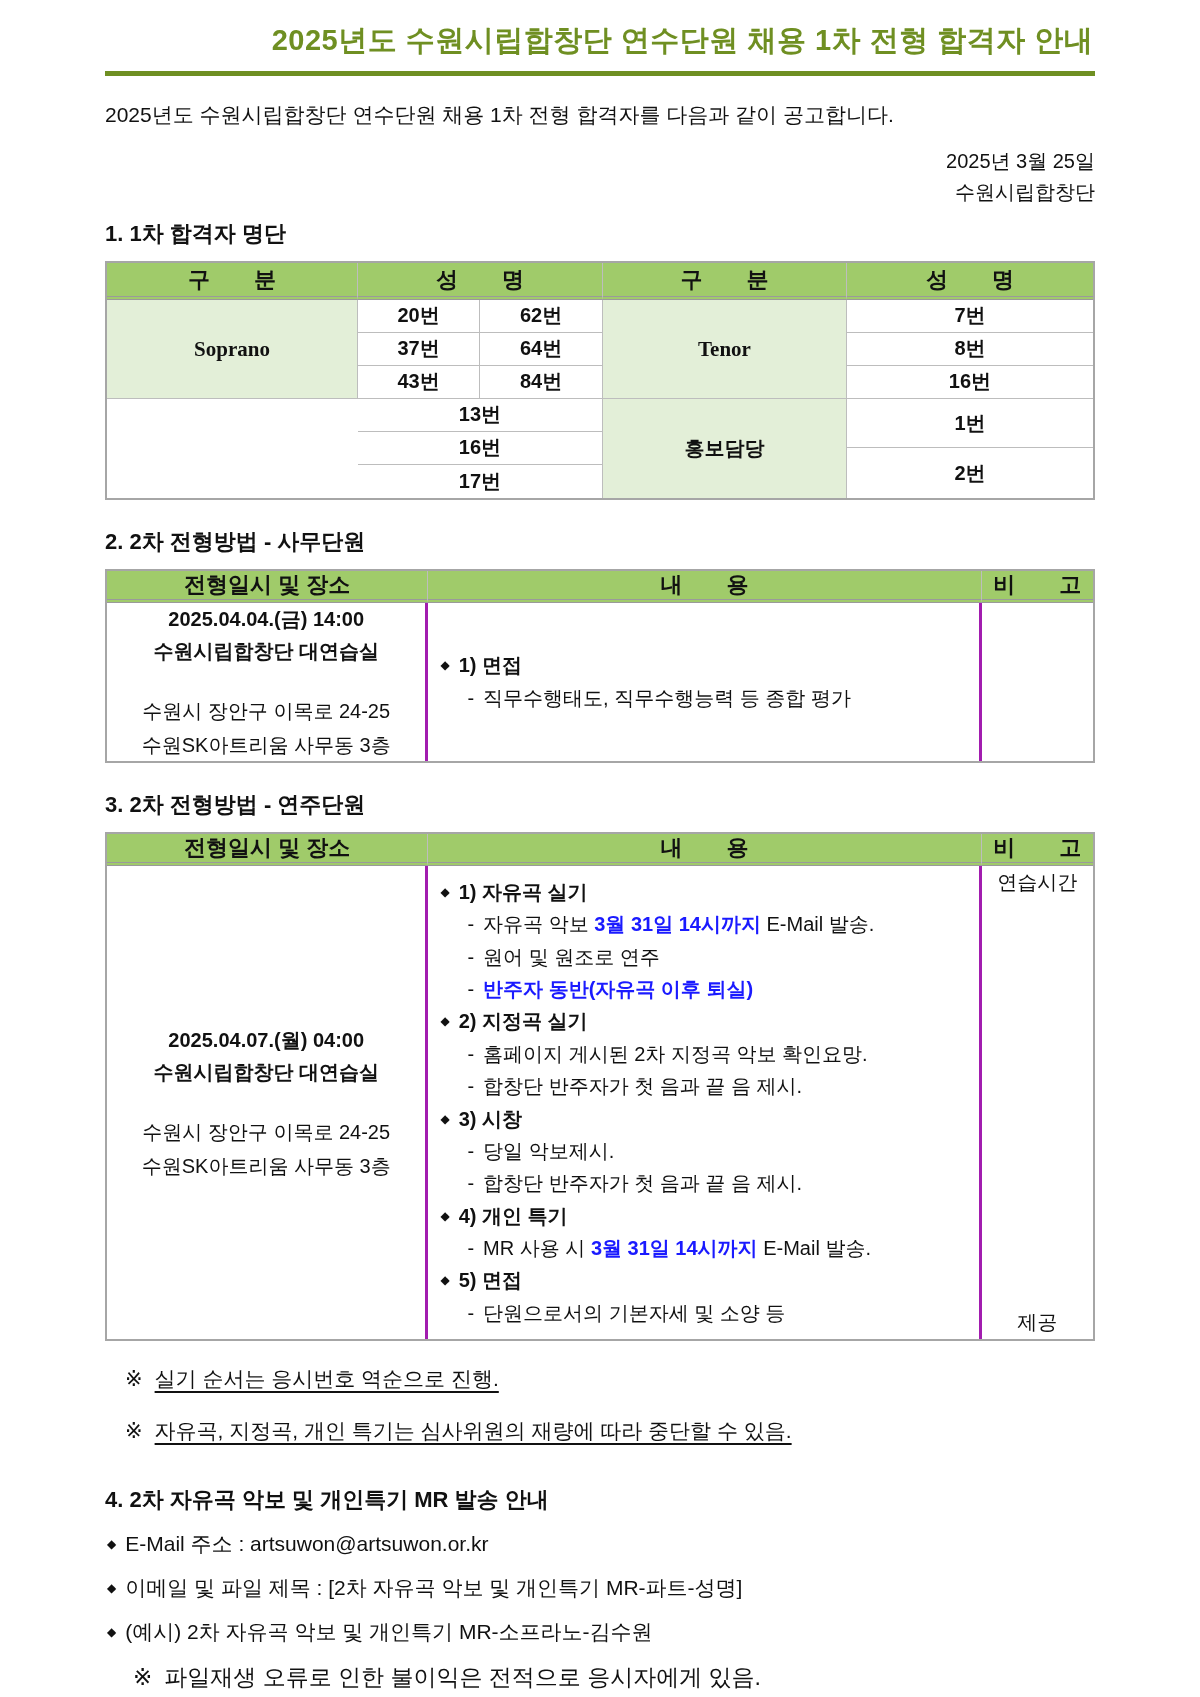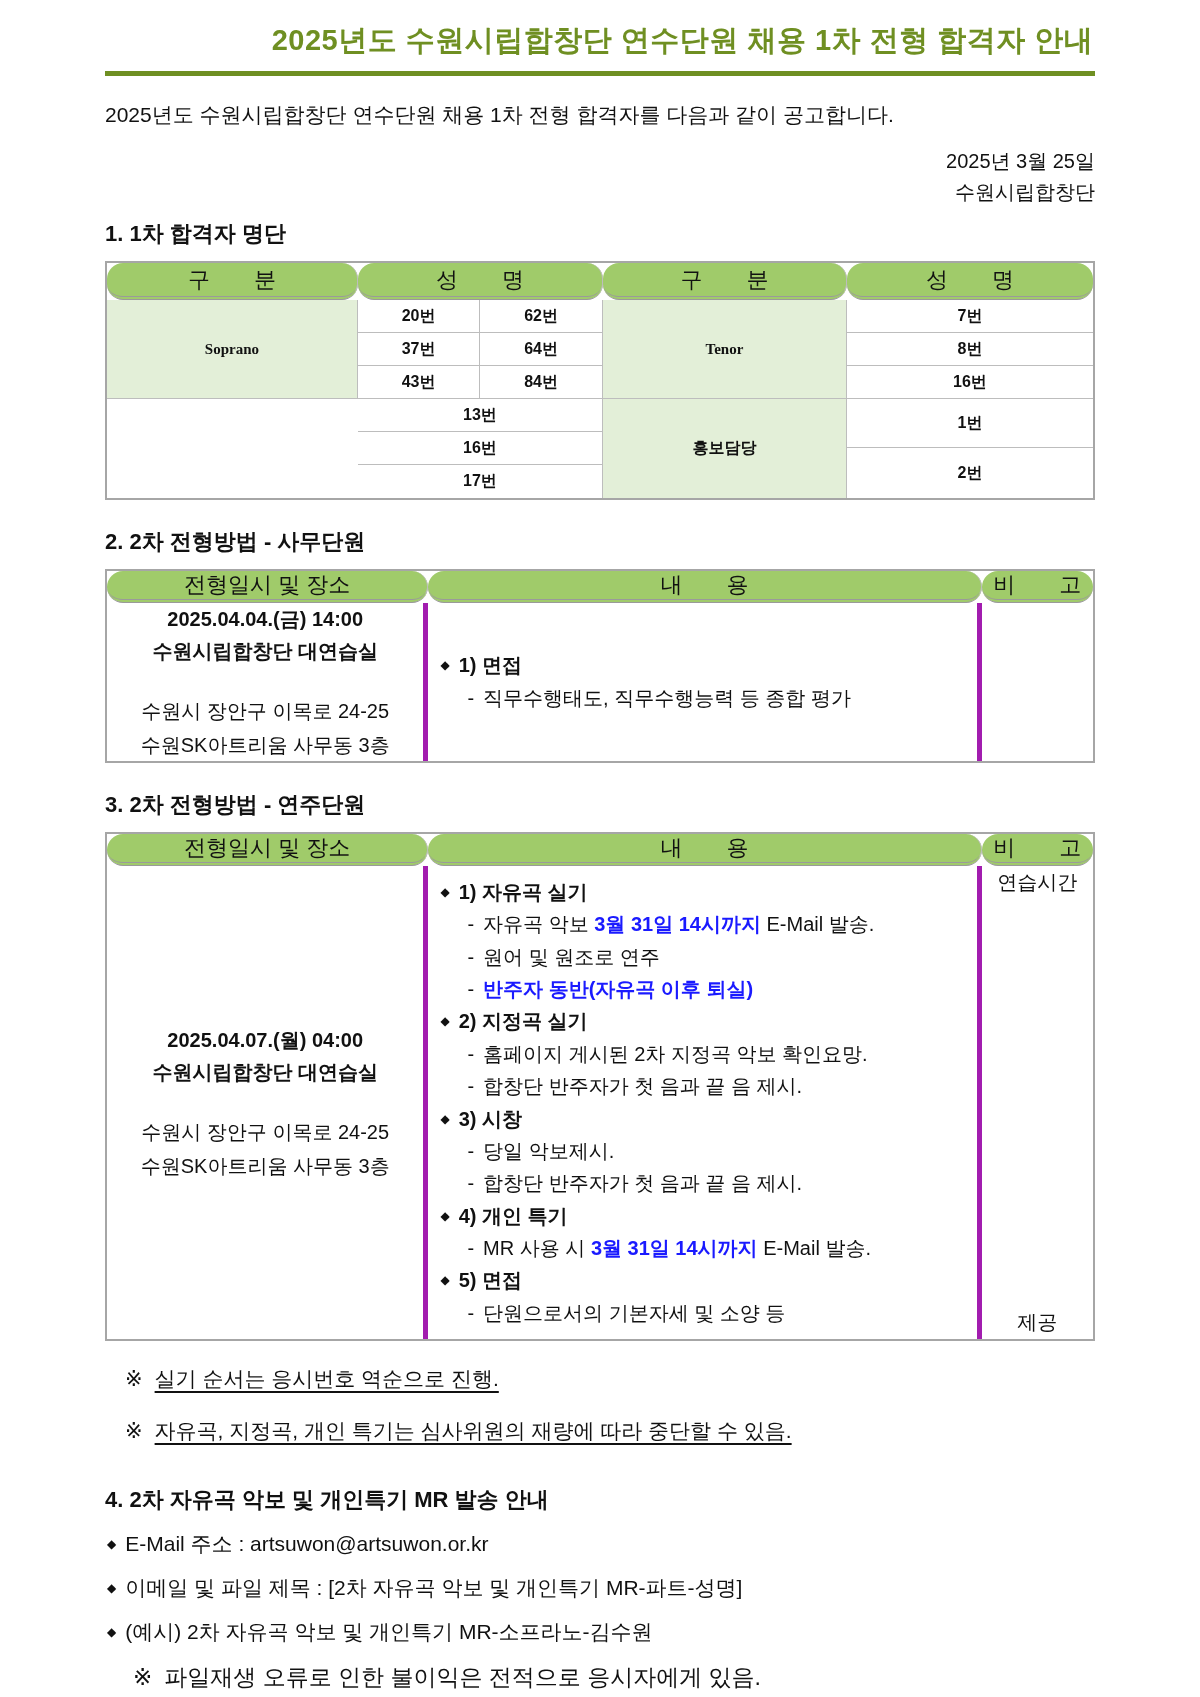--- a/index.html
+++ b/index.html
@@ -19,42 +19,42 @@
   .h2{margin:24px 0 14px 0;font-size:22px;font-weight:700;line-height:1.2;}
   .h2.first{margin-top:13px;}
   .h2.gap-lg{margin-top:29px;}
   .h2.gap-xl{margin-top:42px;}
 
   
   .grid{display:grid;border:2px solid #a6a6a6;box-sizing:border-box;background:#fff;}
   .cell{
     box-sizing:border-box;display:flex;align-items:center;justify-content:center;
     border-right:1px solid #bdbdbd;border-bottom:1px solid #bdbdbd;
-    font-size:16px;line-height:1.25;text-align:center;
+    font-size:20px;line-height:1.25;text-align:center;
   }
   .cell.last-col{border-right:none;}
   .cell.bottom{border-bottom:none;}
   .cell.head{
     background:var(--table-header-bg,#a0cb6a);
-    font-size:22px;font-weight:400;border-bottom:4px double #9a9a9a;border-radius:16px;
+    font-size:22px;font-weight:700;border-bottom:4px double #9a9a9a;
   }
   .cell.part{background:var(--table-cell-green,#e3efd8);}
-  .serif{font-family:"Liberation Serif","DejaVu Serif",serif;font-weight:700;font-size:15px;}
+  .serif{font-family:"Liberation Serif","DejaVu Serif",serif;font-weight:700;font-size:21px;}
   .num{font-weight:700;}
 
   
   .t1{grid-template-columns:25.45% 12.4% 12.45% 24.75% 24.95%;
       grid-template-rows:37px repeat(12,16.5px);margin-top:2px;}
 
   
   .t23{grid-template-columns:32.6% 56.1% 11.3%;}
   .t2 .body{min-height:155px;}
   .t3 .body{min-height:447px;}
   .bodycell{
-    box-sizing:border-box;border-right:5px solid #a21caf;
+    box-sizing:border-box;border-right:3px solid #a21caf;
     display:flex;flex-direction:column;justify-content:center;
     font-size:20px;
   }
   .bodycell.last-col{border-right:none;justify-content:space-between;}
   .sched{align-items:center;text-align:center;line-height:1.6;}
   .sched .b{font-weight:700;}
   .sched .addr{margin-top:2px;}
   .sched .spacer{height:26px;}
   .contents{padding:10px 10px 10px 12px;line-height:1.62;}
   .item-title{font-weight:700;}

